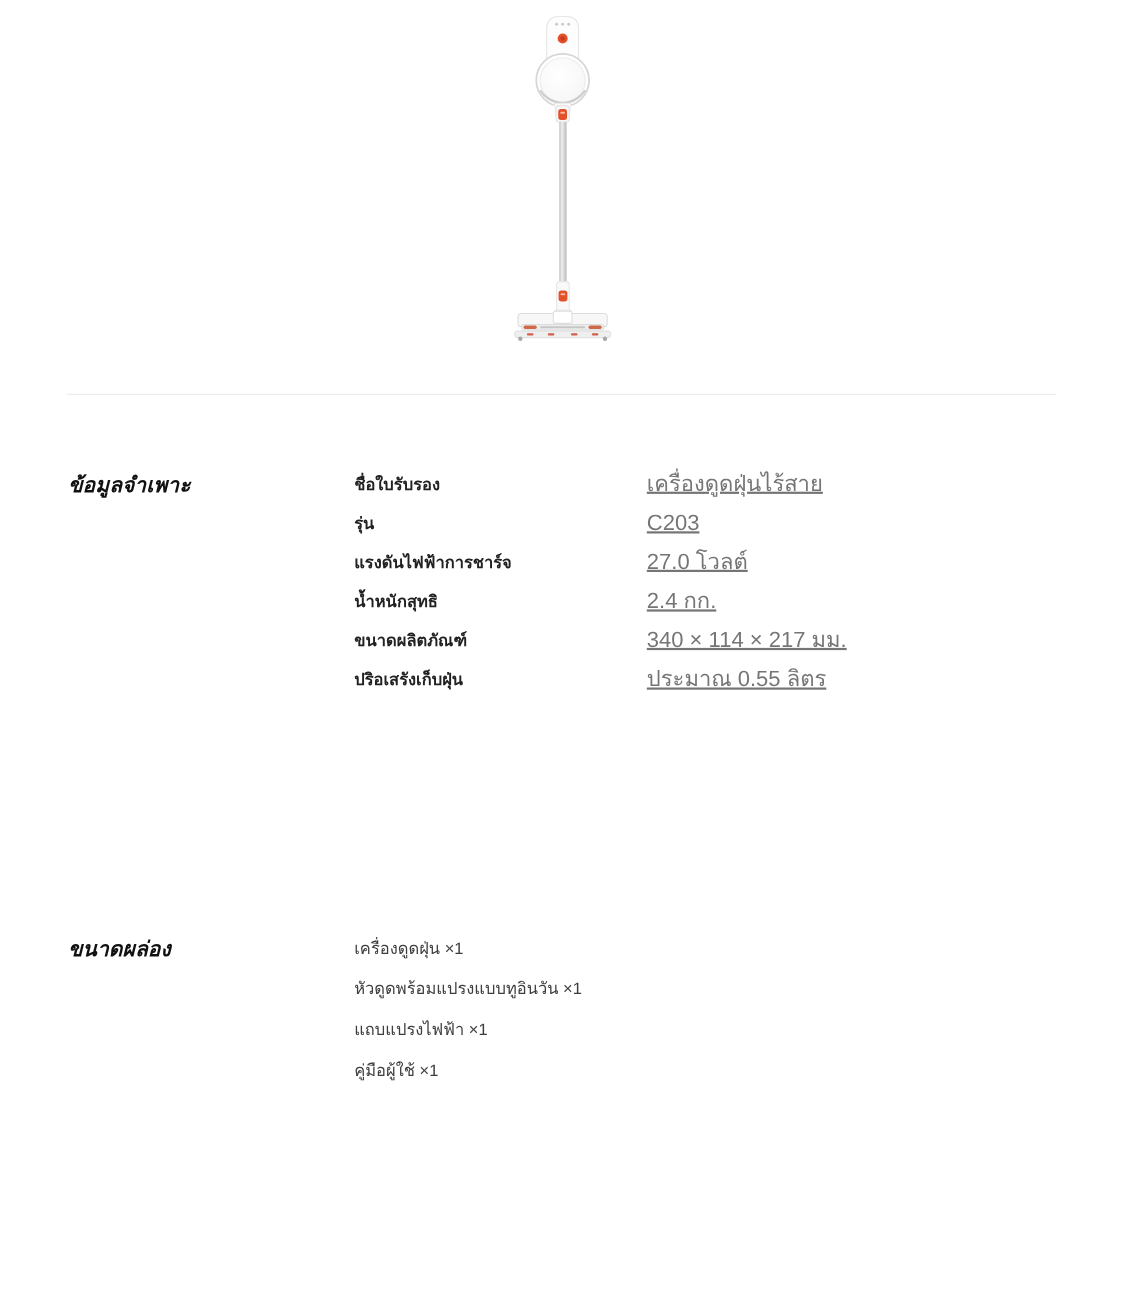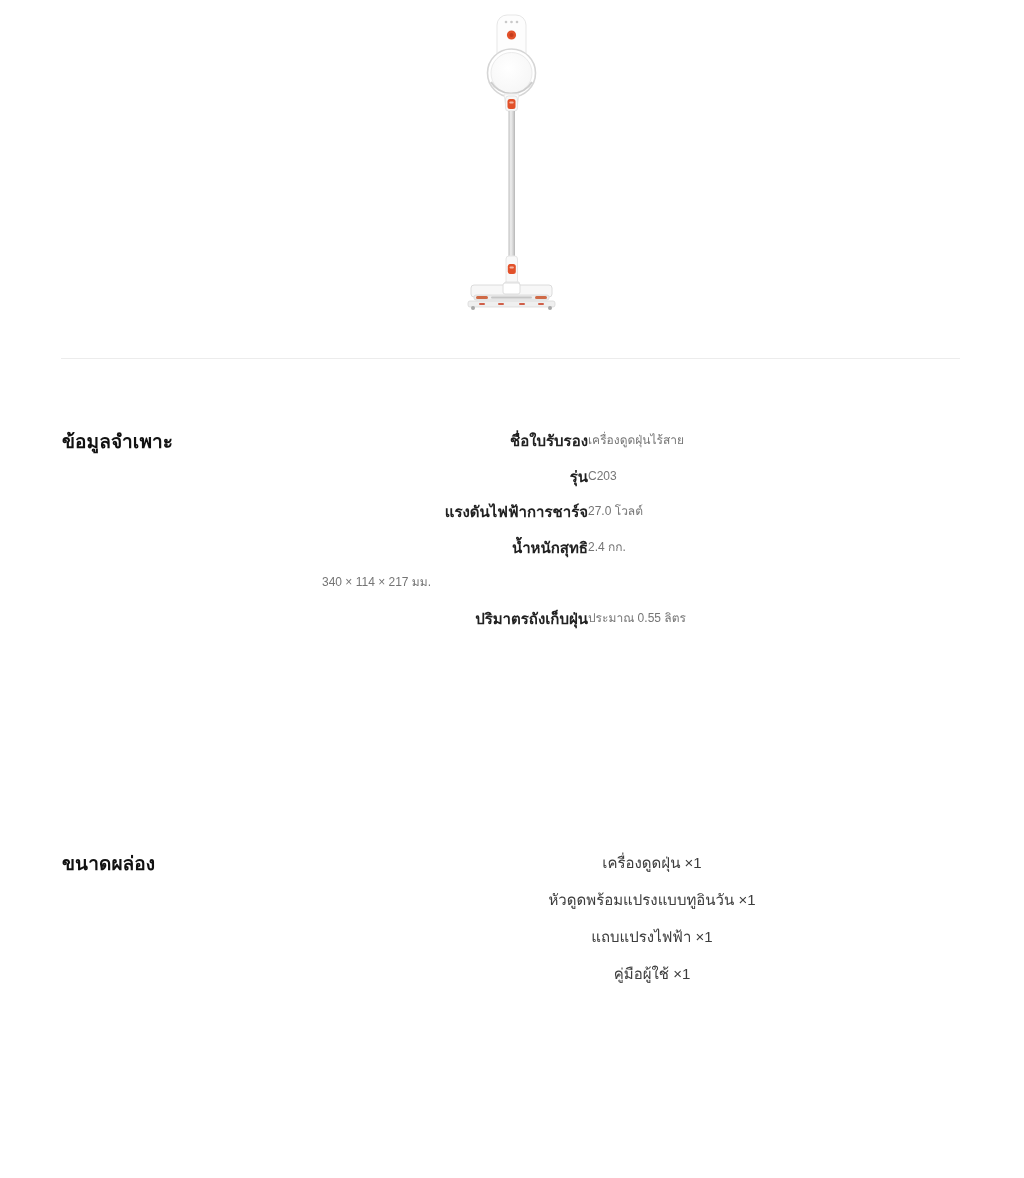--- a/index.html
+++ b/index.html
@@ -40,20 +40,21 @@
 
   
   .section-title {
     position: absolute;
     left: 62px;
     font-size: 19px;
     line-height: 24px;
     font-weight: 700;
     color: var(--title, #111111);
     letter-spacing: 0.1px;
+    font-style: italic;
   }
   .section-title.specs { top: 430px; }
   .section-title.box   { top: 852px; }
 
   
   .spec-rows {
     position: absolute;
     left: 322px;
     top: 430px;
     width: 640px;
@@ -62,45 +63,44 @@
     display: flex;
     align-items: flex-start;
     height: 35.5px;
   }
   .spec-label {
     width: 266px;
     font-size: 15px;
     line-height: 21px;
     font-weight: 700;
     color: var(--label, #212121);
-    text-align: right;
   }
   .spec-value {
     flex: 1;
-    font-size: 12px;
+    font-size: 20px;
     line-height: 21px;
     font-weight: 400;
     color: var(--value, #757575);
+    text-decoration: underline;
   }
 
   
   .box-items {
     position: absolute;
     left: 322px;
     top: 852px;
     width: 660px;
     list-style: none;
   }
   .box-item {
     height: 37px;
     font-size: 15px;
     line-height: 21px;
     font-weight: 400;
     color: var(--item, #3d3d3d);
-    text-align: center;
   }
 </style>
 </head>
 <body>
 
 <div class="page">
 
   <div class="hero">
     <svg width="122" height="298" viewBox="0 0 122 298" xmlns="http://www.w3.org/2000/svg" aria-hidden="true">
       <defs>
@@ -180,25 +180,26 @@
     <div class="spec-label">แรงดันไฟฟ้าการชาร์จ</div>
     <div class="spec-value">27.0 โวลต์</div>
   </div>
 
   <div class="spec-row">
     <div class="spec-label">น้ำหนักสุทธิ</div>
     <div class="spec-value">2.4 กก.</div>
   </div>
 
   <div class="spec-row">
+    <div class="spec-label">ขนาดผลิตภัณฑ์</div>
     <div class="spec-value">340 × 114 × 217 มม.</div>
   </div>
 
   <div class="spec-row">
-    <div class="spec-label">ปริมาตรถังเก็บฝุ่น</div>
+    <div class="spec-label">ปริอเสรังเก็บฝุ่น</div>
     <div class="spec-value">ประมาณ 0.55 ลิตร</div>
   </div>
 </div>
 
   <h2 class="section-title box">ขนาดผล่อง</h2>
   <ul class="box-items" id="box-items">
   <li class="box-item">เครื่องดูดฝุ่น ×1</li>
 
 
 

